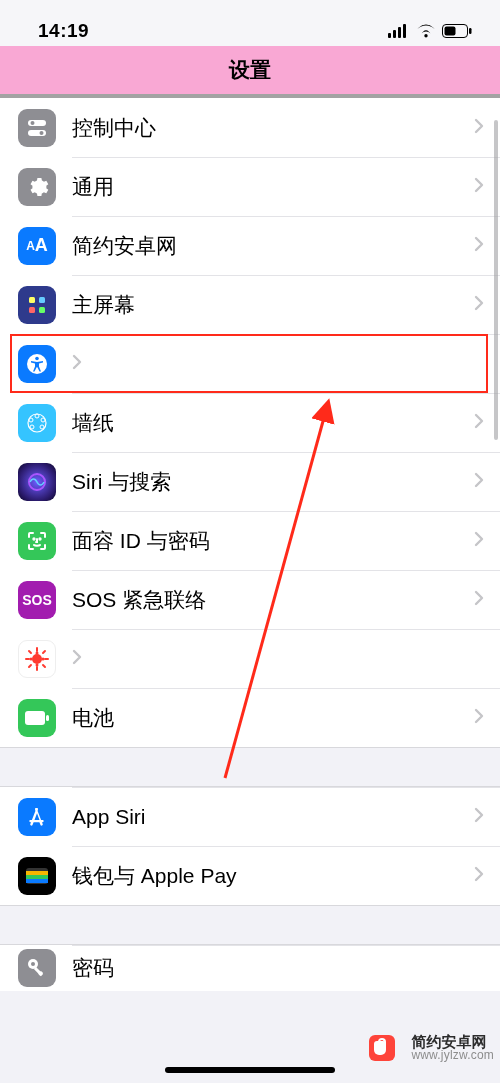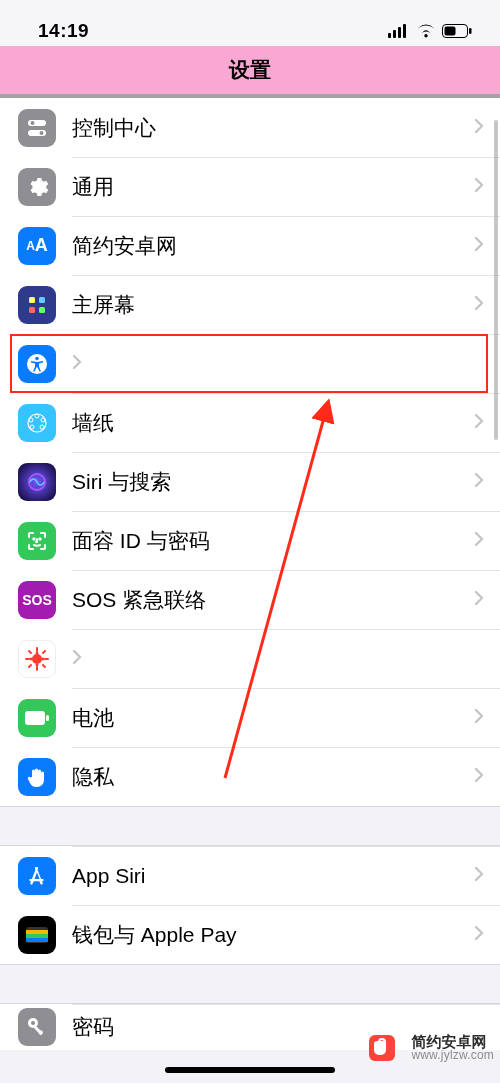--- a/index.html
+++ b/index.html
@@ -328,31 +328,20 @@
           <rect x="1" y="1" width="20" height="14" rx="3" fill="#fff"></rect>
           <rect x="22" y="5" width="3" height="6" rx="1.5" fill="#fff"></rect>
         </svg>
     </span>
     <span class="label">电池</span>
     <span class="chevron"><svg width="10" height="16" viewBox="0 0 10 16">
           <path fill="none" stroke="currentColor" stroke-width="2.4" stroke-linecap="round" stroke-linejoin="round" d="M2 2l6 6-6 6"></path>
         </svg></span>
   </div>
 
-  <div class="row">
-    <span class="icon i-privacy">
-      <svg width="24" height="24" viewBox="0 0 24 24" fill="#fff">
-          <path d="M7 12V6a1.5 1.5 0 1 1 3 0v5V5a1.5 1.5 0 1 1 3 0v6V6a1.5 1.5 0 1 1 3 0v6V8a1.5 1.5 0 1 1 3 0v7a7 7 0 0 1-7 7h-1a7 7 0 0 1-6-4l-2-4a1.5 1.5 0 0 1 2.6-1.5Z"></path>
-        </svg>
-    </span>
-    <span class="label">隐私</span>
-    <span class="chevron"><svg width="10" height="16" viewBox="0 0 10 16">
-          <path fill="none" stroke="currentColor" stroke-width="2.4" stroke-linecap="round" stroke-linejoin="round" d="M2 2l6 6-6 6"></path>
-        </svg></span>
-  </div>
 
   <div class="group-gap"></div>
 
   <div class="row">
     <span class="icon i-appstore">
       <svg width="24" height="24" viewBox="0 0 24 24" fill="#fff">
           <path d="M11 4h2l4 12h-2l4-12h2l-5 14h-3l1-3H8l1 3H6Zm1 3-2 6h4Z" opacity=".0"></path>
           <path d="M12 3c.7 0 1.2.6 1 1.3L12.6 6l3.5 9h1.4c.7 0 1.2.5 1.2 1.1 0 .7-.5 1.2-1.2 1.2h-.5l.7 1.8c.2.6-.1 1.3-.8 1.5-.6.2-1.3-.1-1.5-.8l-1-2.5H8.6l-1 2.5c-.2.7-.9 1-1.5.8-.7-.2-1-.9-.8-1.5l.7-1.8H5.5c-.7 0-1.2-.5-1.2-1.2 0-.6.5-1.1 1.2-1.1h1.4l3.5-9L10 4.3c-.2-.7.3-1.3 1-1.3Zm0 5.3L9.5 15h5Z"></path>
         </svg>
     </span>

